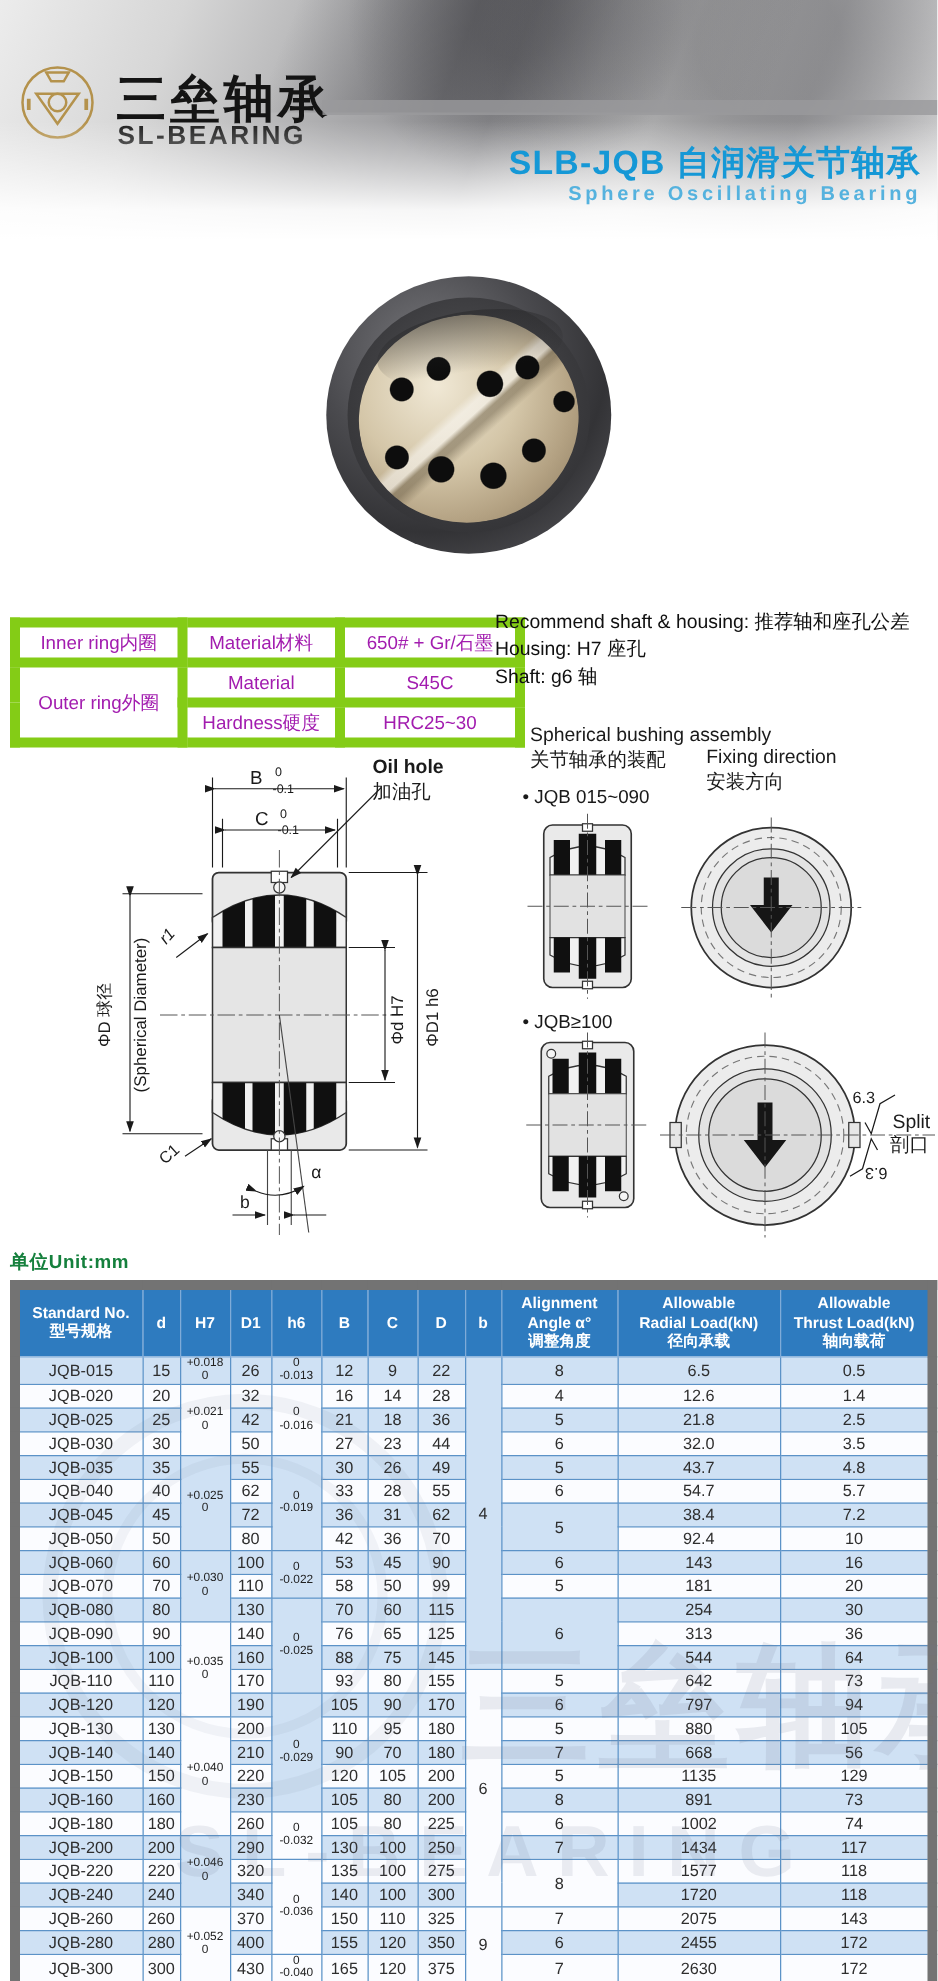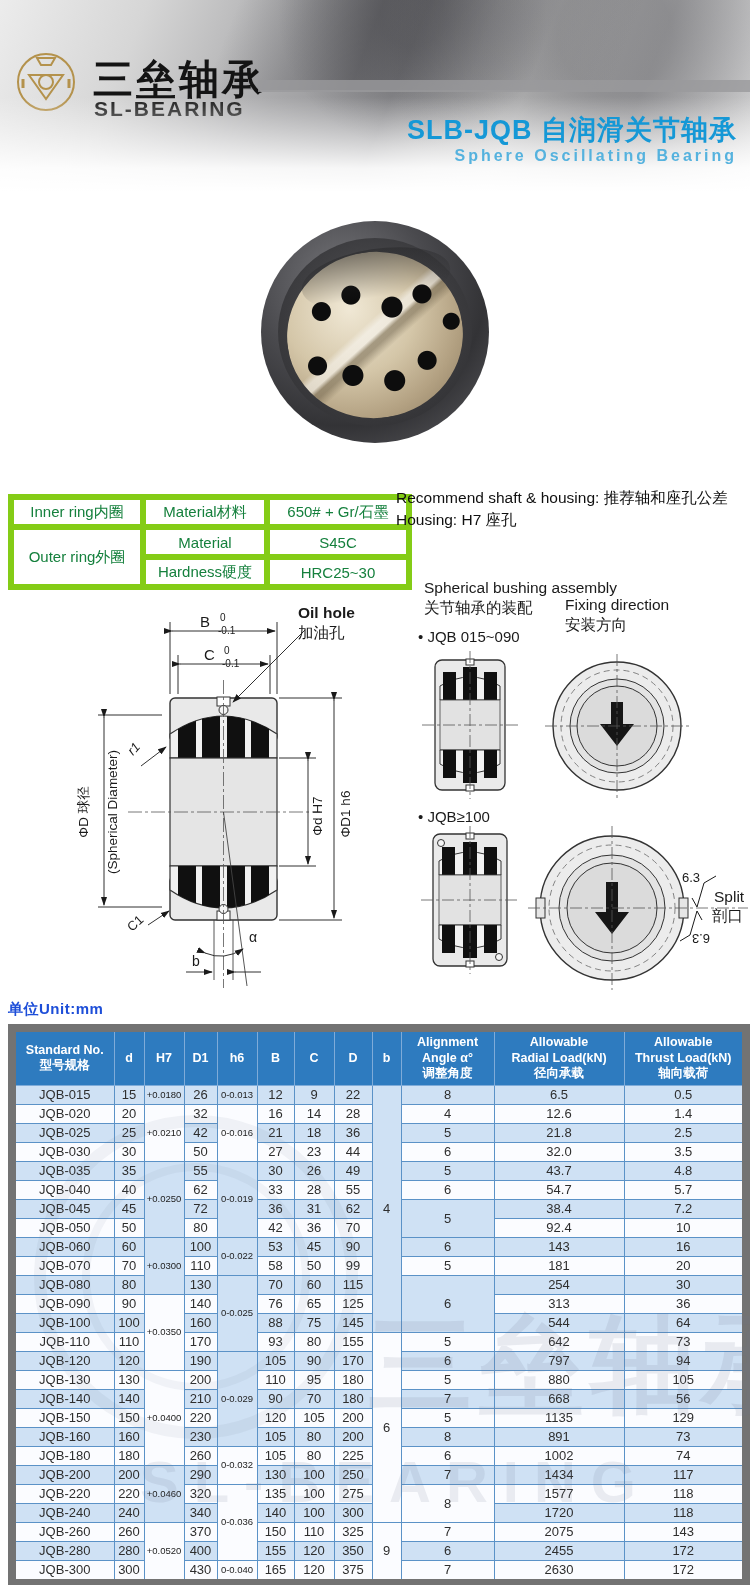--- a/index.html
+++ b/index.html
@@ -43,42 +43,42 @@
       radial-gradient(circle 11px at 57% 79%,#0d0d0d 0 10px,transparent 11px),
       radial-gradient(circle 11px at 77% 70%,#0d0d0d 0 9px,transparent 10px),
       linear-gradient(147deg,transparent 44%,rgba(255,255,255,.5) 47% 50%,rgba(96,84,62,.45) 52% 54%,transparent 58%),
       radial-gradient(circle at 38% 32%,#f0e8d5,#d4c6a8 42%,#b3a182 70%,#8f7e62 95%);}
   .glint{position:absolute;left:40px;top:28px;width:150px;height:60px;border-radius:50%;
     background:linear-gradient(180deg,rgba(40,40,42,.55),transparent 80%);
     transform:rotate(-9deg);}
 
   
   .mat{position:absolute;left:8px;top:494px;border-collapse:collapse;table-layout:fixed;}
-  .mat td{border:6px solid #84cc16;font-size:15px;color:#15803d;text-align:center;height:24px;padding:0 4px;background:#fff;}
+  .mat td{border:8px solid #84cc16;font-size:15px;color:#a21caf;text-align:center;height:24px;padding:0 4px;background:#fff;}
   .mat .c1{width:118px;} .mat .c2{width:110px;} .mat .c3{width:128px;}
 
   .recommend{position:absolute;left:384px;top:487px;font-size:15.5px;color:#101010;line-height:1.42;margin-left:12px;}
 
   
   .draw{position:absolute;left:0;top:576px;}
   .draw text{fill:#1a1a1a;}
 
-  .unit{position:absolute;left:8px;top:1000px;font-size:15px;font-weight:bold;color:#1d4ed8;letter-spacing:.5px;}
+  .unit{position:absolute;left:8px;top:1000px;font-size:15px;font-weight:bold;color:#15803d;letter-spacing:.5px;}
 
   
   .spec-wrap{position:absolute;left:8px;top:1024px;}
   table.spec{border-collapse:collapse;table-layout:fixed;width:734px;border:8px solid #737373;}
   table.spec th{background:#2e7bbf;color:#fff;font-size:12.5px;font-weight:bold;
      border:1px solid #7fabd8;padding:3px 1px;line-height:1.25;white-space:pre-line;vertical-align:middle;text-align:center;}
   table.spec td{border:1px solid #5b92c7;height:18px;padding:0;text-align:center;
      font-size:13px;color:#2e2e2e;line-height:1;vertical-align:middle;background:transparent;}
   tr.rb{background:#cfe1f4;margin-left:46px;} tr.rw{background:#fbfcff;padding-left:28px;}
   td.mb{background:#c1c5e5;} td.mw{background:#edeef8;}
   td.cmodel{font-size:13.5px;color:#1f1f1f;}
-  td.tol .tolbox{display:flex;flex-direction:row;align-items:center;justify-content:center;gap:0;}
+  td.tol .tolbox{display:flex;flex-direction:column;align-items:center;justify-content:center;gap:0;}
   td.tol span{font-size:9.5px;line-height:1.1;color:#222;}
 
   
   .wm{position:absolute;pointer-events:none;z-index:5;}
   .wm-circle{left:34px;top:1115px;width:300px;height:300px;border:12px solid rgba(105,115,135,.08);border-radius:50%;}
   .wm-circle::after{content:"";position:absolute;inset:36px;border:8px solid rgba(105,115,135,.07);border-radius:50%;}
   .wm-cn{left:368px;top:1296px;font-size:105px;font-weight:bold;color:rgba(108,118,140,.13);letter-spacing:6px;white-space:nowrap;}
   .wm-en{left:140px;top:1448px;font-size:58px;font-weight:bold;color:rgba(108,118,140,.12);letter-spacing:15px;white-space:nowrap;}
 </style>
 </head>
@@ -123,20 +123,21 @@
   <tr>
     <td class="c2">Hardness硬度</td>
     <td class="c3">HRC25~30</td>
   </tr>
 </tbody>
   </table>
 
 <div class="recommend">
   <div>Recommend shaft &amp; housing: 推荐轴和座孔公差</div>
   <div>Housing: H7 座孔</div>
+  <div>Shaft: g6 轴</div>
 </div>
 
 <svg class="draw" width="750" height="422" viewBox="0 0 750 422">
   <defs>
     <marker id="ar" markerWidth="10" markerHeight="8" refX="9" refY="4" orient="auto">
       <path d="M0,0.6 L10,4 L0,7.4 Z" fill="#1a1a1a"></path>
     </marker>
     <clipPath id="crownT">
         <path d="M170,182 L170,158 Q223.5,122 277,158 L277,182 Z"></path>
       </clipPath>

